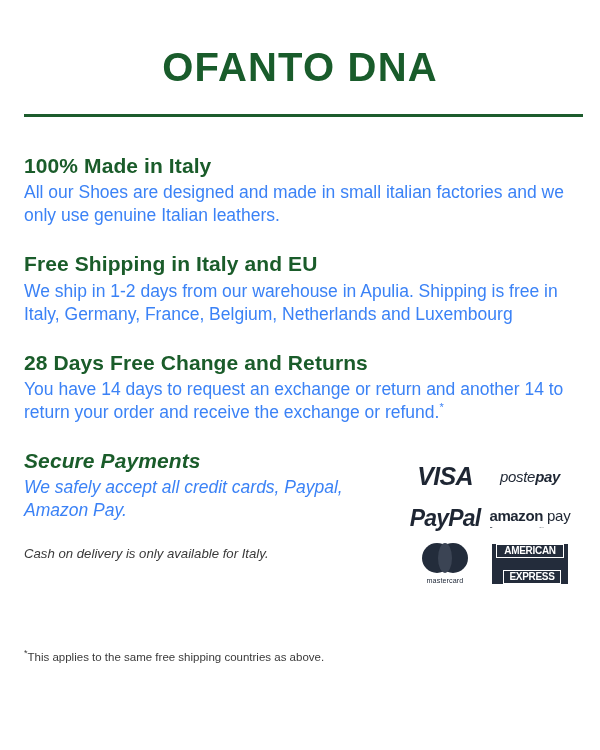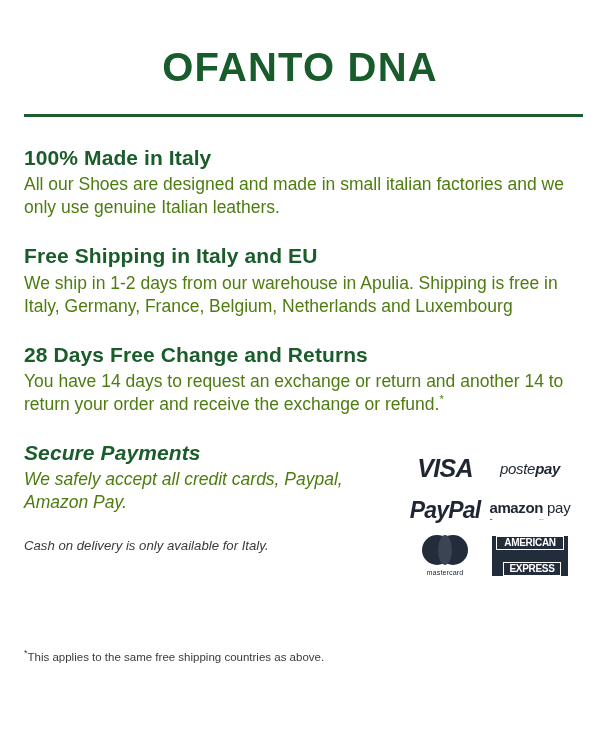--- a/index.html
+++ b/index.html
@@ -42,33 +42,33 @@
 
   
   .content {
     padding: 0 24px;
     box-sizing: border-box;
   }
 
   .section {
     margin-top: 24px;
   }
-  .section.first { margin-top: 28px; }
+  .section.first { margin-top: 36px; }
 
   .section-heading {
     color: #1a5c2a;
     font-size: 21px;
     font-weight: bold;
     margin: 0 0 3px 0;
     line-height: 1.2;
     letter-spacing: 0.1px;
   }
 
   .section-body {
-    color: #4d7c0f;
+    color: #3b82f6;
     font-size: 17.5px;
     line-height: 1.32;
     margin: 0;
     font-weight: 400;
   }
 
   .section-body .sup {
     font-size: 11px;
     vertical-align: super;
     line-height: 0;

